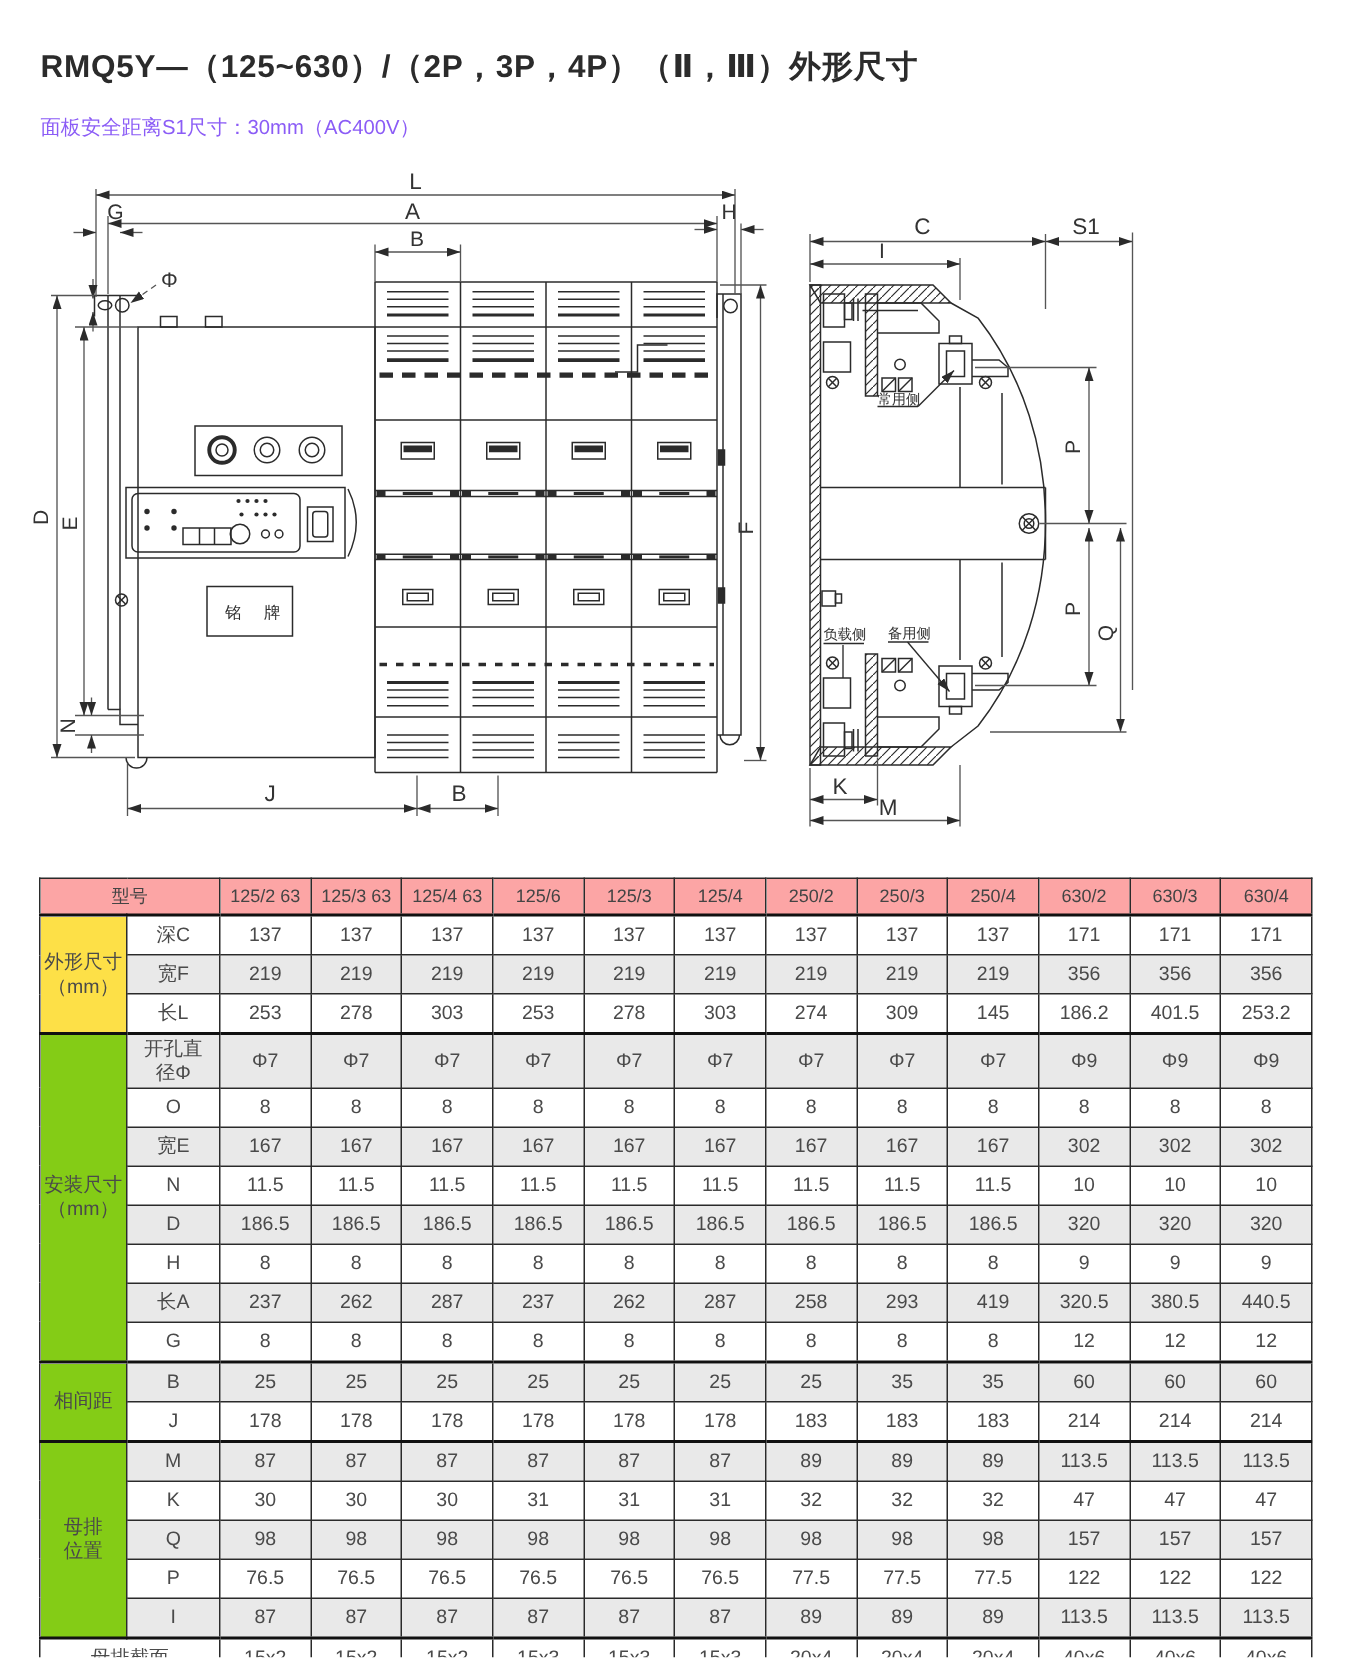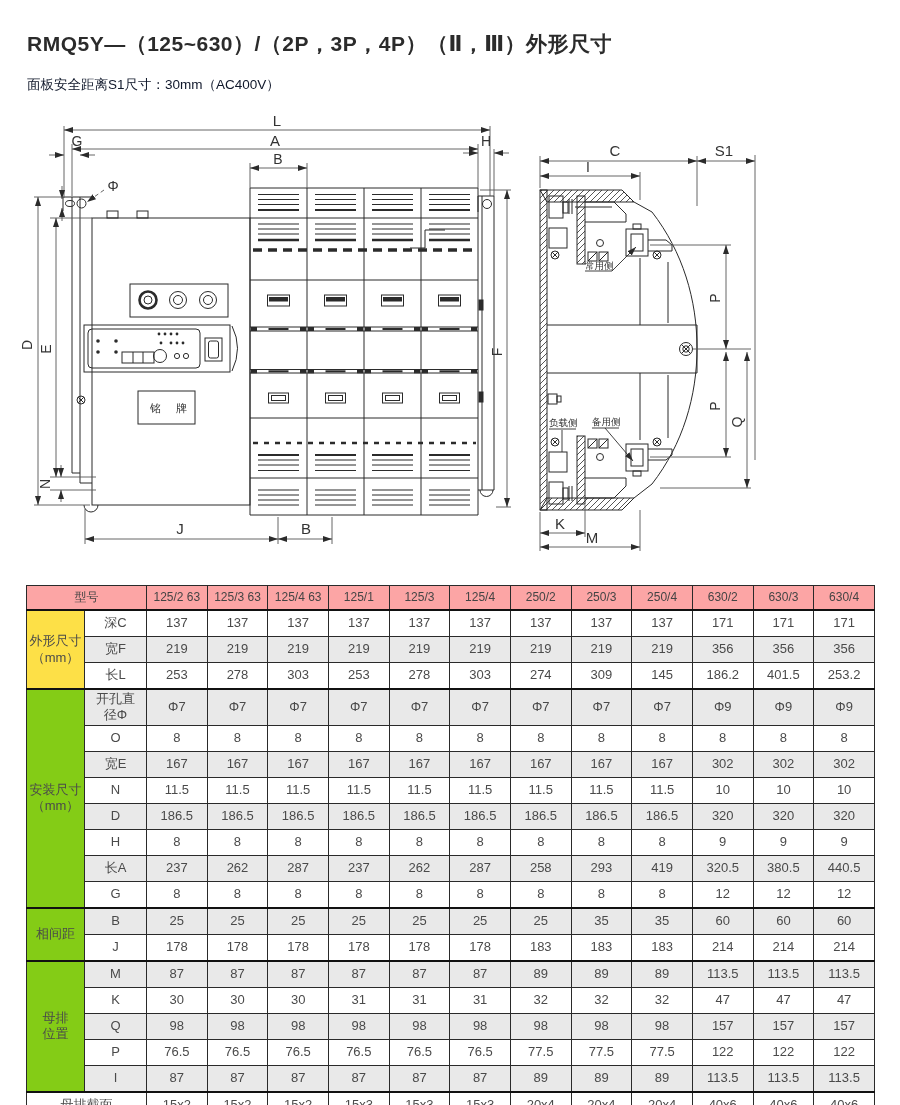--- a/index.html
+++ b/index.html
@@ -1,19 +1,19 @@
 <!DOCTYPE html>
 <html><head>
 <meta charset="utf-8">
 <style>
   html,body{margin:0;padding:0;background:#ffffff;}
   .page{position:relative;width:900px;height:1105px;background:#fff;overflow:hidden;
         font-family:"Liberation Sans","DejaVu Sans",sans-serif;color:#333;}
   .title{position:absolute;left:27px;top:30px;font-size:21px;font-weight:bold;color:#2b2b2b;letter-spacing:.5px;}
-  .subtitle{position:absolute;left:27px;top:76px;font-size:13.5px;color:#0f172a;}
+  .subtitle{position:absolute;left:27px;top:76px;font-size:13.5px;color:#8b5cf6;}
   svg.draw{position:absolute;left:0;top:0;width:900px;height:1105px;}
   svg.draw text{font-family:"Liberation Sans","DejaVu Sans",sans-serif;fill:#333;}
   .dimtxt{font-size:14px;}
   .dimtxt2{font-size:15px;}
   .cntxt{font-size:9.5px;}
   .nptxt{font-size:11px;letter-spacing:6px;}
   
   .spec-table{position:absolute;left:26px;top:585px;width:849px;border-collapse:collapse;table-layout:fixed;
               font-size:13px;color:#4a4a4a;}
   .spec-table td{border:1px solid #2a2a2a;text-align:center;vertical-align:middle;height:23px;
@@ -414,21 +414,21 @@
       <col style="width:58px">
         <col style="width:62px">
       <col span="12">
     </colgroup>
     <tbody id="spec-body">
         <tr class="hdr">
           <td colspan="2">型号</td>
           <td>125/2 63</td>
           <td>125/3 63</td>
           <td>125/4 63</td>
-          <td>125/1</td>
+          <td>125/6</td>
           <td>125/3</td>
           <td>125/4</td>
           <td>250/2</td>
           <td>250/3</td>
           <td>250/4</td>
           <td>630/2</td>
           <td>630/3</td>
           <td>630/4</td>
         </tr>
         <tr class="tb">

